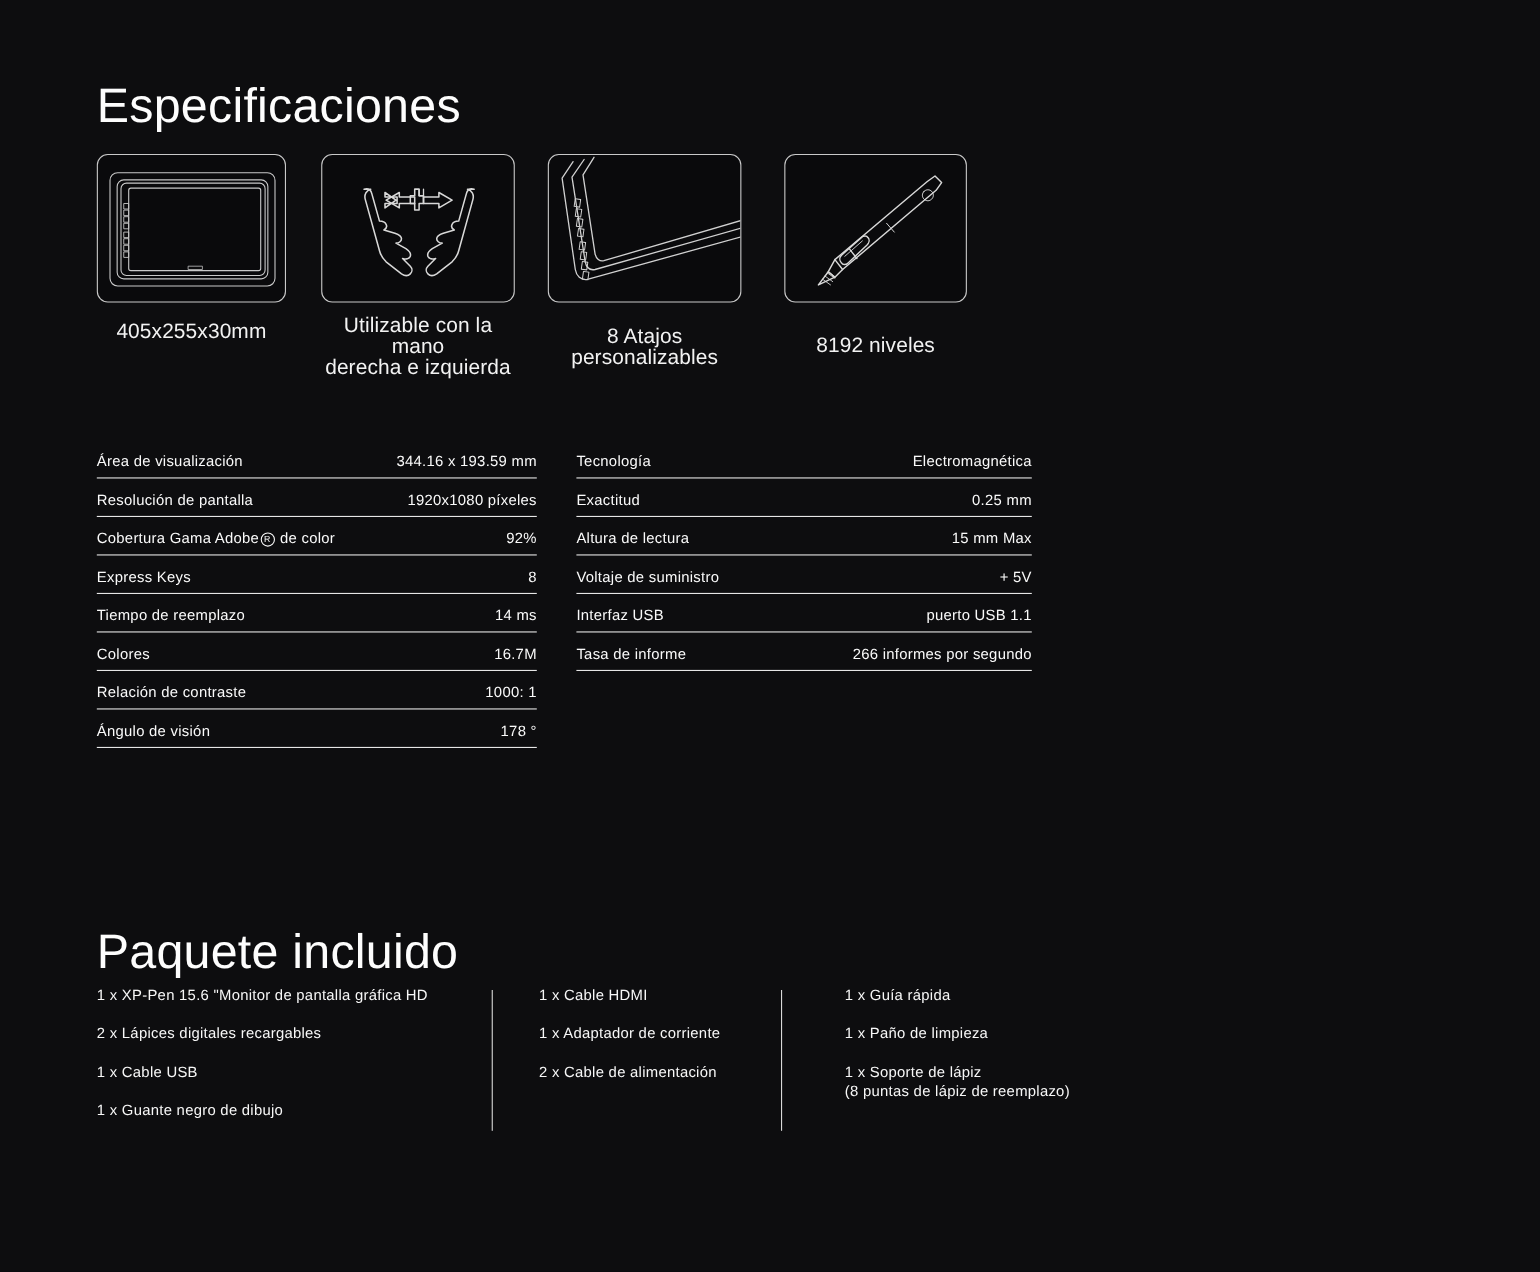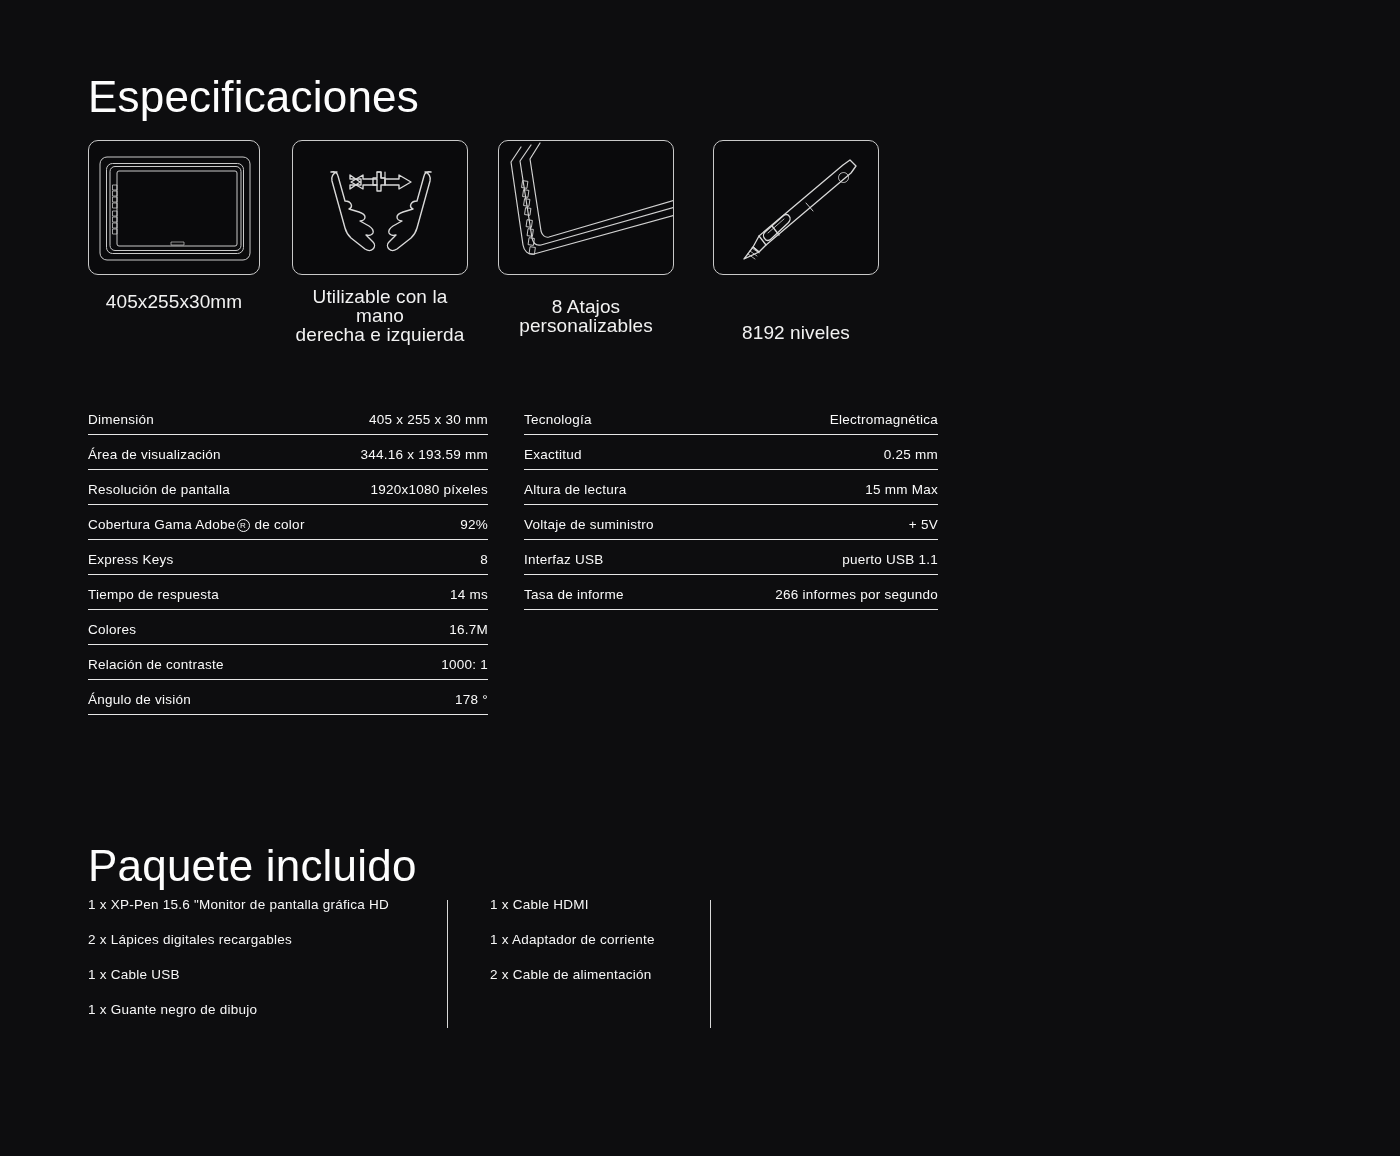--- a/index.html
+++ b/index.html
@@ -75,21 +75,21 @@
   .feat-3 { left: 625px; width: 166px; }
 
   .feat-0 .feature-box { width: 172px; height: 135px; }
   .feat-1 .feature-box { width: 176px; height: 135px; }
   .feat-2 .feature-box { width: 176px; height: 135px; }
   .feat-3 .feature-box { width: 166px; height: 135px; }
 
   .feat-0 .feature-caption { margin-top: 17px; }
   .feat-1 .feature-caption { margin-top: 12px; }
   .feat-2 .feature-caption { margin-top: 22px; }
-  .feat-3 .feature-caption { margin-top: 48px; }
+  .feat-3 .feature-caption { margin-top: 30px; }
 
   
   .spec-table {
     position: absolute;
     top: 400px;
   }
   #spec-table-left  { left: 88px;  width: 400px; }
   #spec-table-right { left: 524px; width: 414px; }
 
   .spec-row {
@@ -258,41 +258,37 @@
 
           <path d="M126 33 C124 35 124 38 126 40 C128 42 131 42 133 40 C135 38 135 35 133 33 C131 31 128 31 126 33 Z" stroke-width="0.9"></path>
         </svg>
       </div>
       <div class="feature-caption">8192 niveles</div>
     </div>
   </div>
 
   <div class="spec-table" id="spec-table-left">
       <div class="spec-row">
-        <span class="spec-label">Dimensión</span>
-        <span class="spec-value">405 x 255 x 30 mm</span>
-      </div>
-      <div class="spec-row">
         <span class="spec-label">Área de visualización</span>
         <span class="spec-value">344.16 x 193.59 mm</span>
       </div>
       <div class="spec-row">
         <span class="spec-label">Resolución de pantalla</span>
         <span class="spec-value">1920x1080 píxeles</span>
       </div>
       <div class="spec-row">
         <span class="spec-label">Cobertura Gama Adobe<span class="reg-mark">R</span> de color</span>
         <span class="spec-value">92%</span>
       </div>
       <div class="spec-row">
         <span class="spec-label">Express Keys</span>
         <span class="spec-value">8</span>
       </div>
       <div class="spec-row">
-        <span class="spec-label">Tiempo de respuesta</span>
+        <span class="spec-label">Tiempo de reemplazo</span>
         <span class="spec-value">14 ms</span>
       </div>
       <div class="spec-row">
         <span class="spec-label">Colores</span>
         <span class="spec-value">16.7M</span>
       </div>
       <div class="spec-row">
         <span class="spec-label">Relación de contraste</span>
         <span class="spec-value">1000: 1</span>
       </div>
@@ -338,15 +334,21 @@
         <div class="pkg-item">1 x XP-Pen 15.6 "Monitor de pantalla gráfica HD</div>
         <div class="pkg-item">2 x Lápices digitales recargables</div>
         <div class="pkg-item">1 x Cable USB</div>
         <div class="pkg-item">1 x Guante negro de dibujo</div>
       </div>
     <div class="pkg-col pkg-col-1">
         <div class="pkg-item">1 x Cable HDMI</div>
         <div class="pkg-item">1 x Adaptador de corriente</div>
         <div class="pkg-item">2 x Cable de alimentación</div>
       </div>
+    <div class="pkg-col pkg-col-2">
+        <div class="pkg-item">1 x Guía rápida</div>
+        <div class="pkg-item">1 x Paño de limpieza</div>
+        <div class="pkg-item">1 x Soporte de lápiz
+(8 puntas de lápiz de reemplazo)</div>
+      </div>
   </div>
 
 </div>
 
 </body></html>

